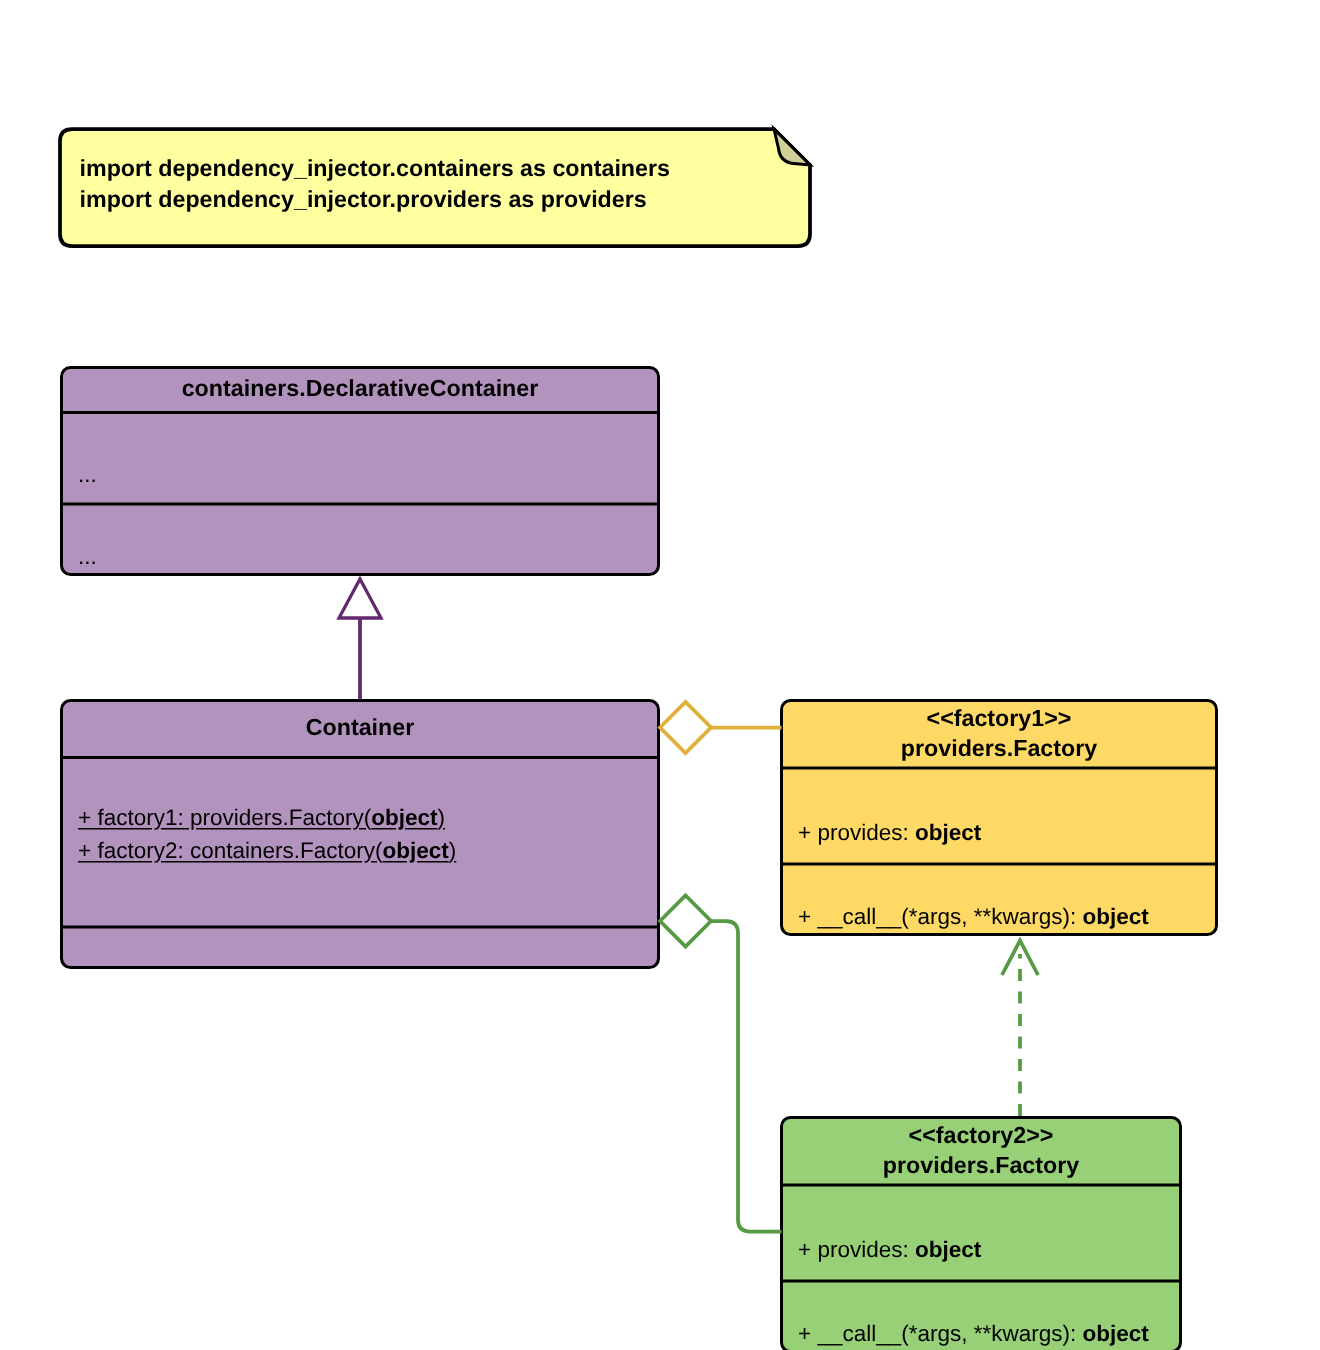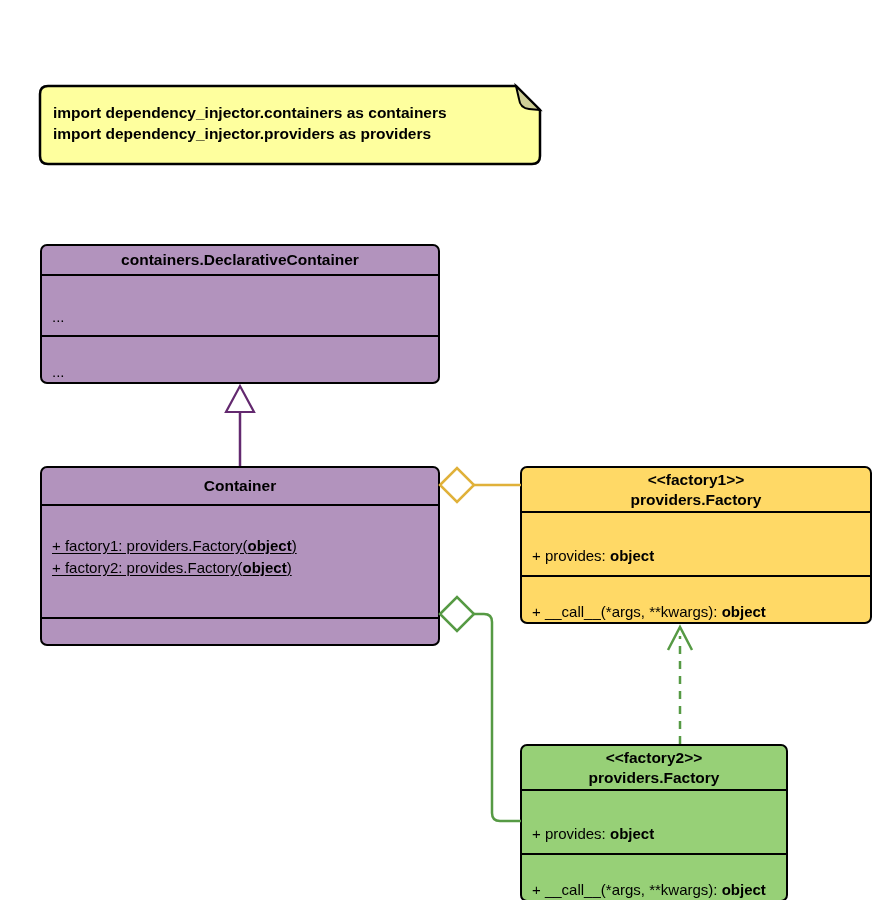--- a/index.html
+++ b/index.html
@@ -58,21 +58,21 @@
   #dc-box .c1 { height: 50px; }
   #dc-box .c2 { flex: 1; }
 
   
   #container-box { left: 40px; top: 422px; width: 400px; height: 180px; }
   #container-box .uml-title { height: 36px; }
   #container-box .attrs { height: 89px; justify-content: flex-start; padding-top: 5px; }
   #container-box .empty { flex: 1; }
 
   
-  #factory1-box { left: 520px; top: 422px; width: 352px; height: 158px; }
+  #factory1-box { left: 520px; top: 422px; width: 292px; height: 158px; }
   #factory2-box { left: 520px; top: 700px; width: 268px; height: 158px; }
   .factory .uml-title { height: 56px; }
   .factory .attrs { height: 50px; }
   .factory .methods { flex: 1; justify-content: flex-end; }
 </style>
 </head>
 <body>
 
 <div id="canvas">
 
@@ -93,21 +93,21 @@
     </div>
     <div class="uml-compartment c2">
       <span>...</span>
     </div>
   </div>
 
   <div id="container-box" class="uml-class purple">
     <div class="uml-title">Container</div>
     <div class="uml-compartment sep attrs">
       <div class="attr-line underline"><span>+ factory1: providers.Factory(</span><b>object</b><span>)</span></div>
-      <div class="attr-line underline"><span>+ factory2: provides.Factory(</span><b>object</b><span>)</span></div>
+      <div class="attr-line underline"><span>+ factory2: containers.Factory(</span><b>object</b><span>)</span></div>
     </div>
     <div class="uml-compartment empty"></div>
   </div>
 
   <div id="factory1-box" class="uml-class amber factory">
     <div class="uml-title">
       <div>&lt;&lt;factory1&gt;&gt;</div>
       <div>providers.Factory</div>
     </div>
     <div class="uml-compartment sep attrs">

